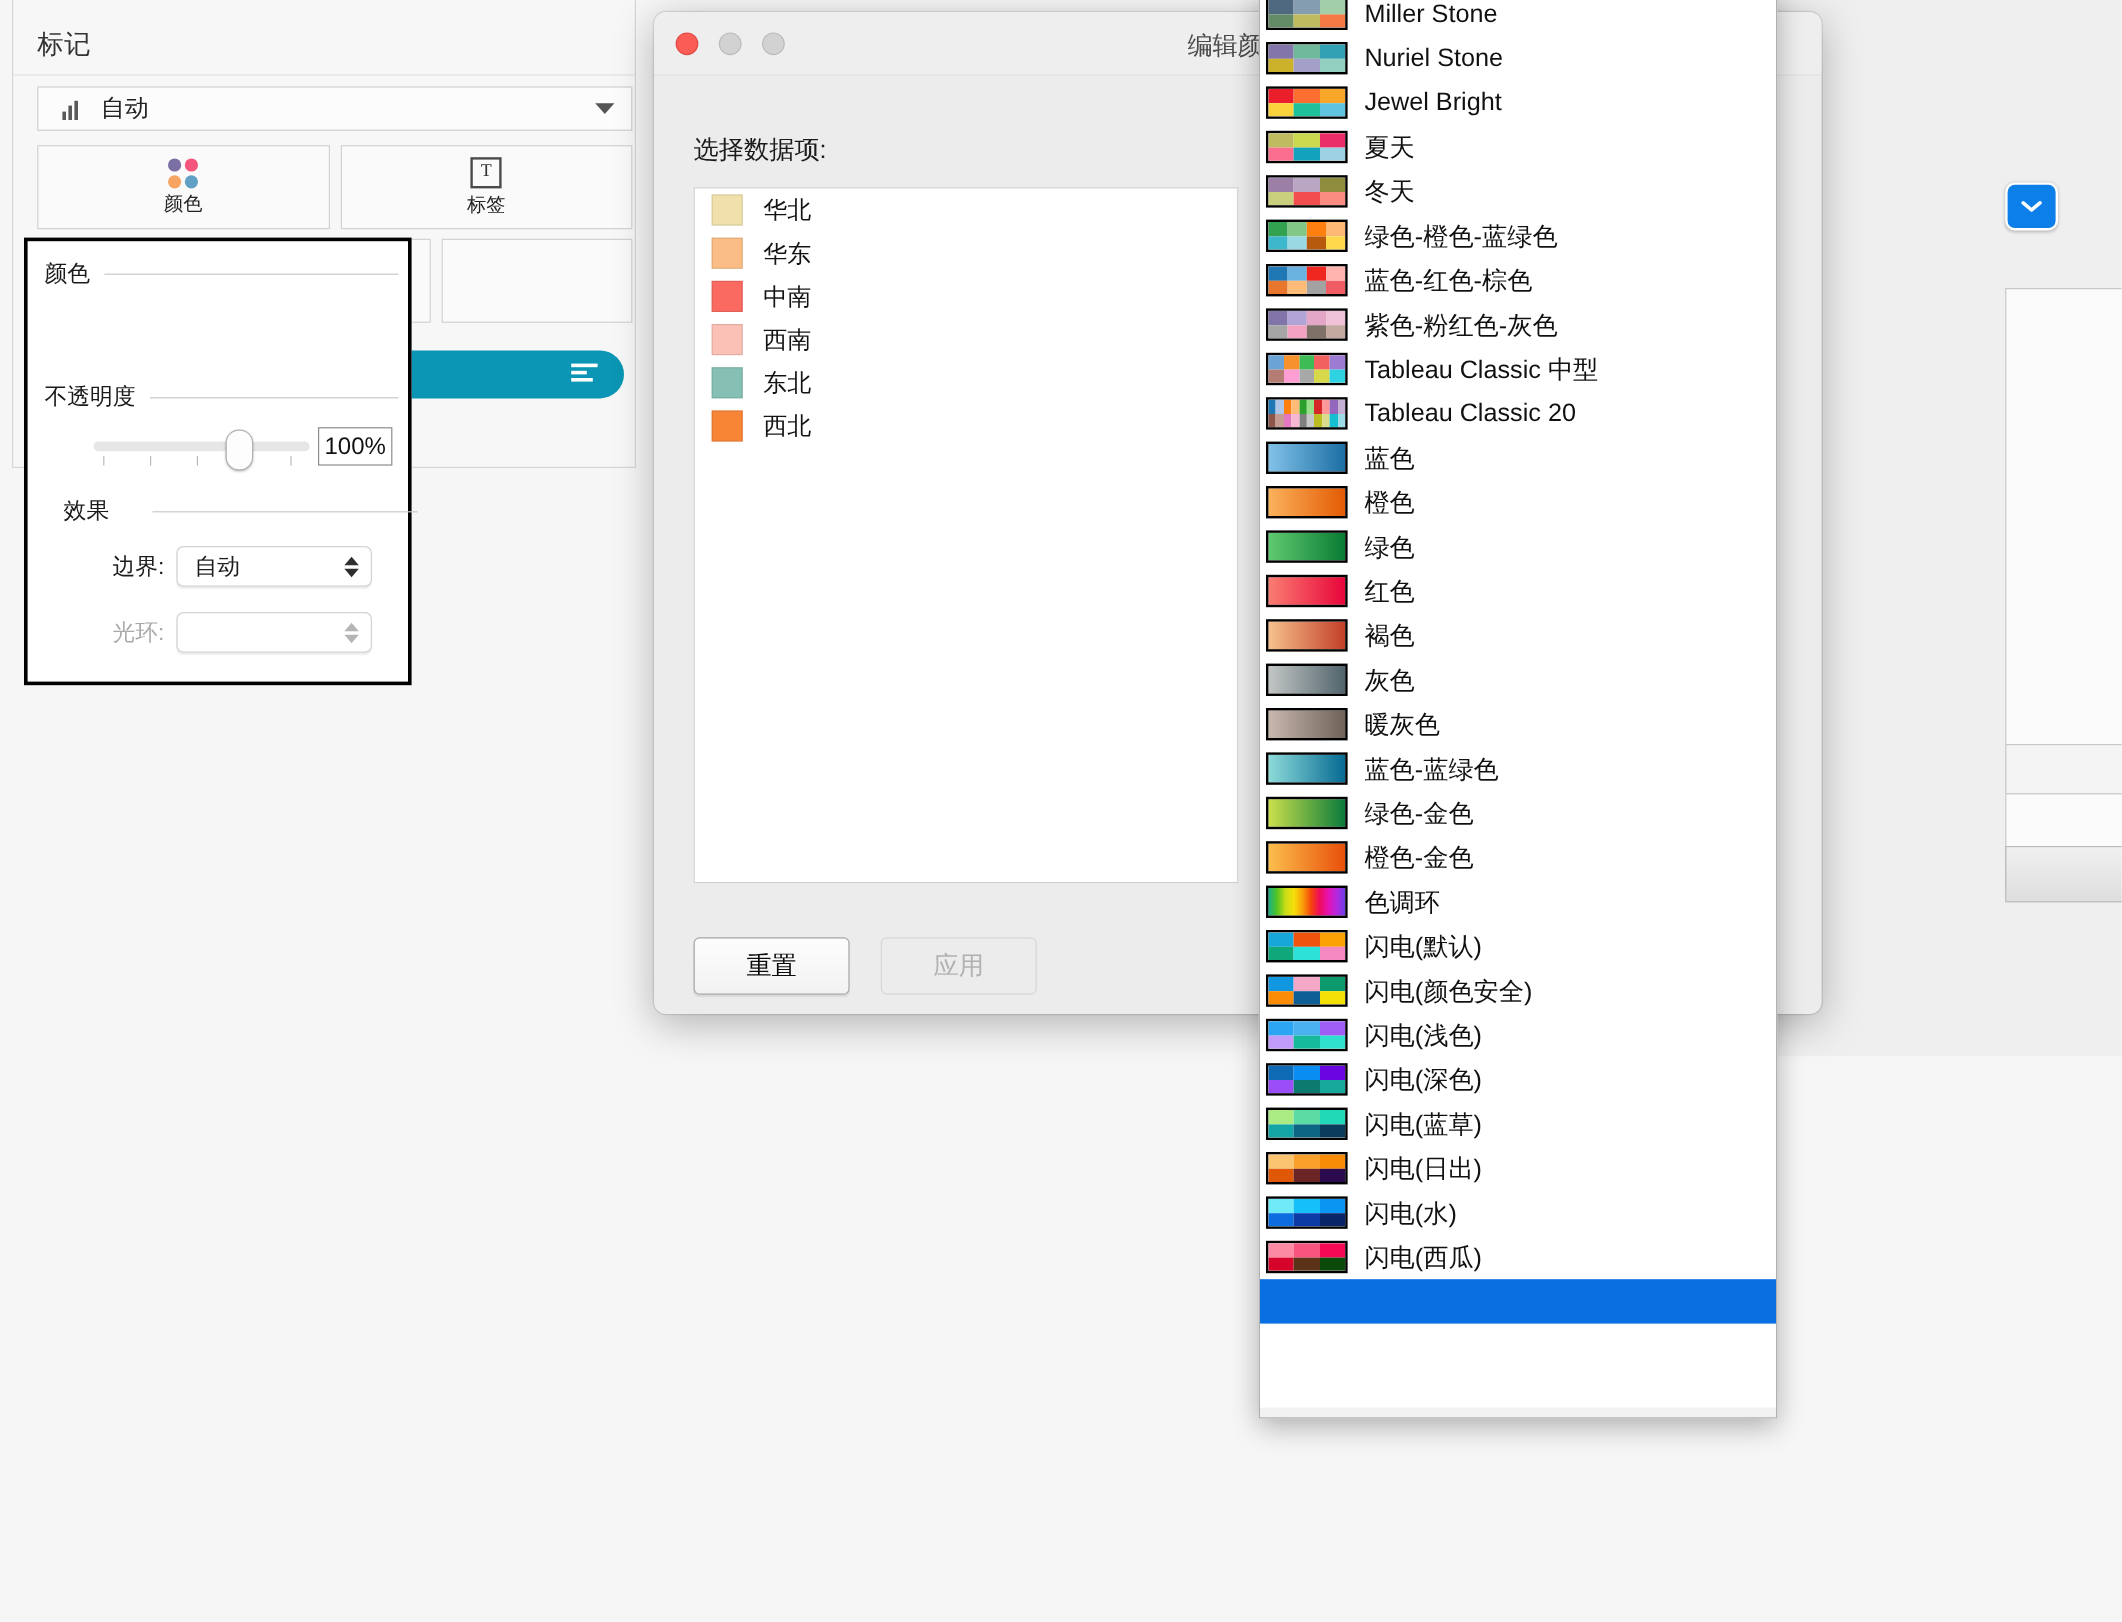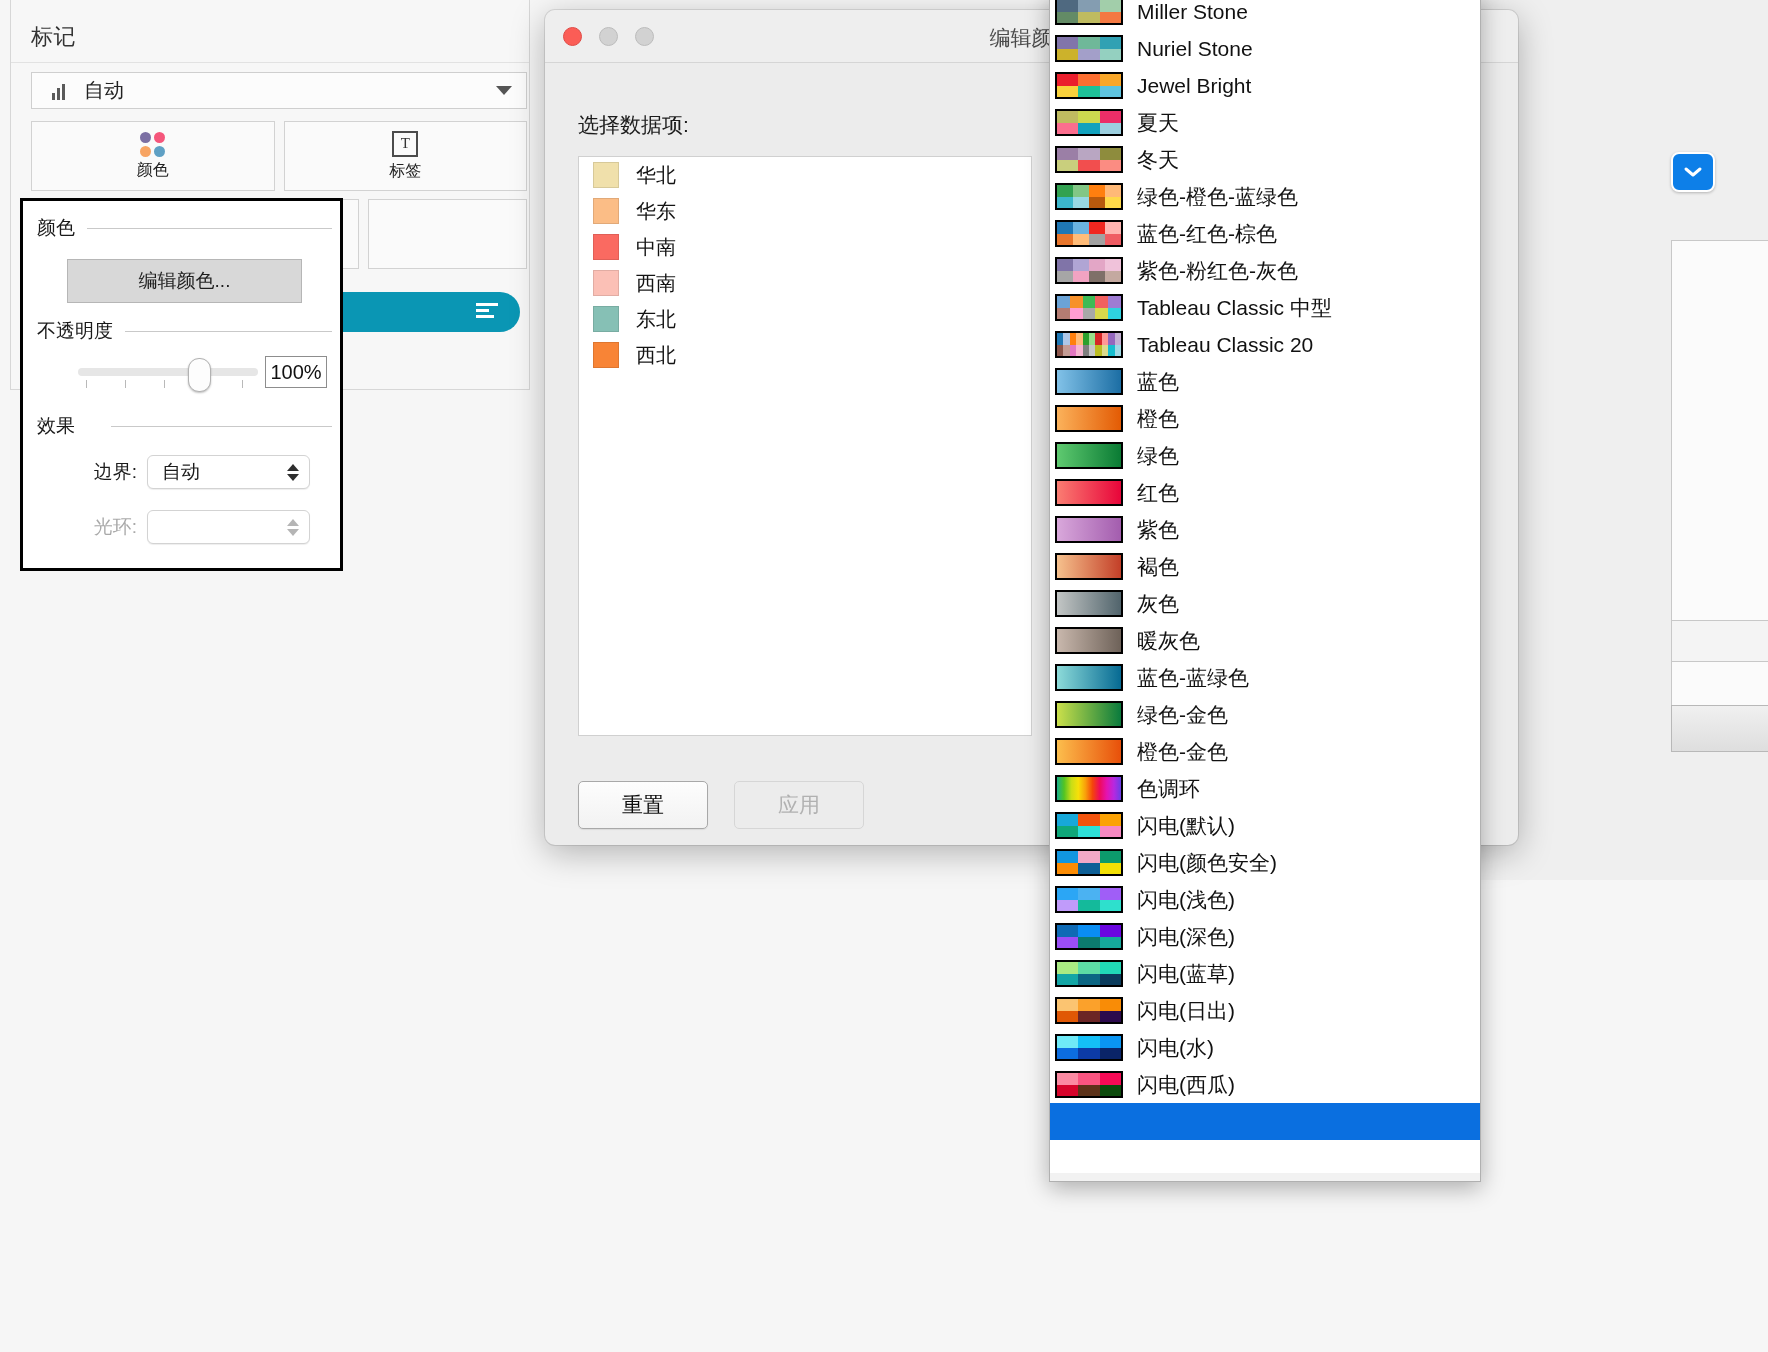--- a/index.html
+++ b/index.html
@@ -189,21 +189,21 @@
     color: #1a1a1a;
     white-space: nowrap;
   }
   .cp-section .cp-rule {
     height: 1px;
     background: #c9c9c9;
     flex: 1;
   }
   #cp-color-sect { left: 14px; top: 14px; width: 295px; }
   #cp-opacity-sect { left: 14px; top: 117px; width: 295px; }
-  #cp-effect-sect { left: 14px; top: 212px; width: 295px; gap: 36px; }
+  #cp-effect-sect { left: 30px; top: 212px; width: 295px; gap: 36px; }
 
   .cp-edit-btn {
     position: absolute;
     left: 44px;
     top: 58px;
     width: 235px;
     height: 44px;
     background: #d8d8d8;
     border: 1px solid #b6b6b6;
     box-sizing: border-box;
@@ -578,21 +578,20 @@
         </span>
     </div>
   </div>
 
   <div class="color-popup">
     <div class="cp-section" id="cp-color-sect">
       <span class="cp-sect-label">颜色</span>
       <span class="cp-rule"></span>
     </div>
 
-    <div class="cp-edit-btn">编辑颜色...</div>
 
     <div class="cp-section" id="cp-opacity-sect">
       <span class="cp-sect-label">不透明度</span>
       <span class="cp-rule"></span>
     </div>
 
     <div class="cp-slider-wrap">
       <span class="cp-track"></span>
       <span class="cp-ticks">
         <i style="left:0px"></i>
@@ -825,24 +824,20 @@
       </div>
       <div class="pal-item">
         <span class="pal-swatch gradient" style="background: linear-gradient(90deg, rgb(95, 202, 112), rgb(10, 123, 52));"></span>
         <span class="pal-label">绿色</span>
       </div>
       <div class="pal-item">
         <span class="pal-swatch gradient" style="background: linear-gradient(90deg, rgb(250, 125, 114), rgb(232, 5, 58));"></span>
         <span class="pal-label">红色</span>
       </div>
       <div class="pal-item">
-        <span class="pal-swatch gradient" style="background: linear-gradient(90deg, rgb(217, 168, 219), rgb(163, 93, 174));"></span>
-        <span class="pal-label">紫色</span>
-      </div>
-      <div class="pal-item">
         <span class="pal-swatch gradient" style="background: linear-gradient(90deg, rgb(246, 193, 141), rgb(195, 63, 40));"></span>
         <span class="pal-label">褐色</span>
       </div>
       <div class="pal-item">
         <span class="pal-swatch gradient" style="background: linear-gradient(90deg, rgb(195, 198, 197), rgb(81, 100, 108));"></span>
         <span class="pal-label">灰色</span>
       </div>
       <div class="pal-item">
         <span class="pal-swatch gradient" style="background: linear-gradient(90deg, rgb(201, 184, 173), rgb(110, 98, 89));"></span>
         <span class="pal-label">暖灰色</span>

